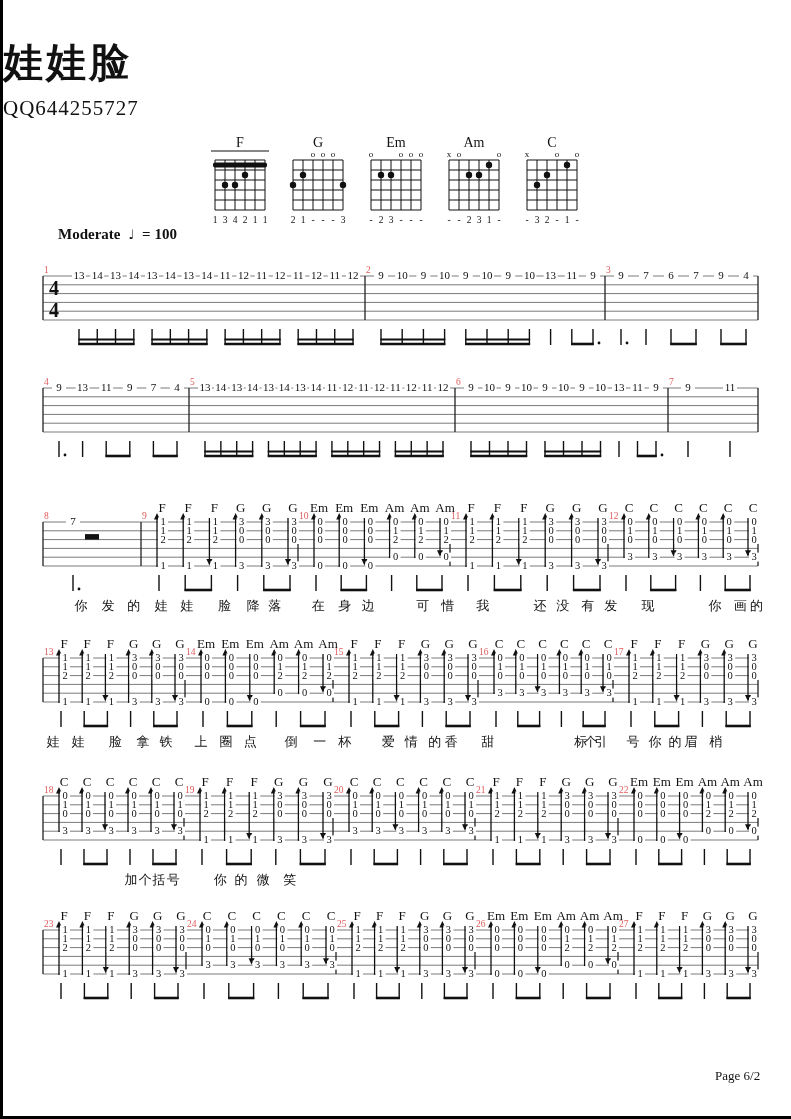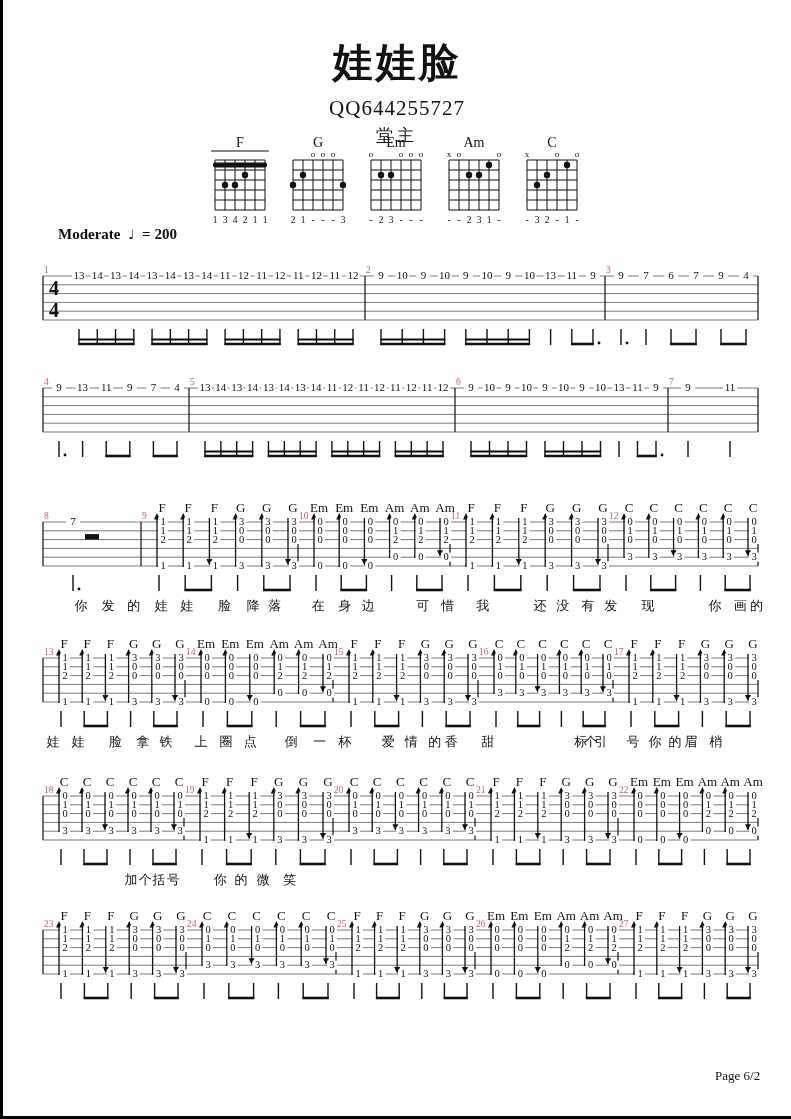--- a/index.html
+++ b/index.html
@@ -1,39 +1,38 @@
 <!DOCTYPE html>
 <html><head>
 <meta charset="utf-8">
 <style>
   html,body{margin:0;padding:0;background:#fff;}
   #sheet{
     position:relative;width:791px;height:1119px;background:#fff;
     border-left:3px solid #000;border-bottom:3px solid #000;box-sizing:border-box;
     overflow:hidden;font-family:"Liberation Serif","DejaVu Serif",serif;color:#111;
   }
-  .hdr{position:absolute;top:42px;left:0;width:100%;text-align:center;}
+  .hdr{position:absolute;top:42px;left:0;width:100%;text-align:left;}
   .title{font-size:40px;font-weight:bold;letter-spacing:3px;line-height:1.05;}
   .sub{font-size:21px;margin-top:12px;letter-spacing:1px;}
   .author{font-size:17px;margin-top:3px;letter-spacing:4px;}
   #chord-row{position:absolute;top:136px;left:0;width:100%;display:flex;justify-content:center;gap:14px;}
   .tempo{position:absolute;left:55px;top:226px;font-size:15px;font-weight:bold;}
   .tempo .note{font-family:"DejaVu Sans",sans-serif;font-size:13px;padding:0 4px;}
   #systems{position:absolute;left:0;top:0;width:100%;height:100%;}
   #systems svg{position:absolute;left:0;}
   .pageno{position:absolute;left:712px;top:1068px;font-size:13px;}
 </style>
 </head>
 <body>
 
 <div id="sheet">
   <div class="hdr">
     <div class="title">娃娃脸</div>
     <div class="sub">QQ644255727</div>
-    <div class="author">堂主</div>
   </div>
   <div id="chord-row">
       <svg width="64" height="94" style="position:static">
         <text x="31" y="11" text-anchor="middle" font-family="&quot;Liberation Serif&quot;,&quot;DejaVu Serif&quot;,serif" font-size="14" fill="#111111" nm="chord-name">F</text>
         <line x1="2" y1="15" x2="60" y2="15" stroke="#111111" stroke-width="1.2"></line>
         <rect x="4" y="26.5" width="54" height="5" rx="2" fill="#111111"></rect>
         <line x1="6" y1="24" x2="56" y2="24" stroke="#111111" stroke-width="1"></line>
         <line x1="6" y1="34" x2="56" y2="34" stroke="#111111" stroke-width="1"></line>
         <line x1="6" y1="44" x2="56" y2="44" stroke="#111111" stroke-width="1"></line>
         <line x1="6" y1="54" x2="56" y2="54" stroke="#111111" stroke-width="1"></line>
@@ -160,21 +159,21 @@
         <text x="16" y="87" text-anchor="middle" font-family="&quot;Liberation Serif&quot;,&quot;DejaVu Serif&quot;,serif" font-size="9.5" fill="#111111" nm="fingering-char">3</text>
         <text x="26" y="87" text-anchor="middle" font-family="&quot;Liberation Serif&quot;,&quot;DejaVu Serif&quot;,serif" font-size="9.5" fill="#111111" nm="fingering-char">2</text>
         <text x="36" y="87" text-anchor="middle" font-family="&quot;Liberation Serif&quot;,&quot;DejaVu Serif&quot;,serif" font-size="9.5" fill="#111111" nm="fingering-char">-</text>
         <text x="46" y="87" text-anchor="middle" font-family="&quot;Liberation Serif&quot;,&quot;DejaVu Serif&quot;,serif" font-size="9.5" fill="#111111" nm="fingering-char">1</text>
         <text x="56" y="87" text-anchor="middle" font-family="&quot;Liberation Serif&quot;,&quot;DejaVu Serif&quot;,serif" font-size="9.5" fill="#111111" nm="fingering-char">-</text>
       </svg>
     </div>
   <div class="tempo">
     <span>Moderate</span>
     <span class="note">♩</span>
-    <span>= 200</span>
+    <span>= 100</span>
   </div>
   <div id="systems">
       <svg width="791" height="110" style="top: 250px;">
         <line x1="40" y1="26" x2="755" y2="26" stroke="#7a7a7a" stroke-width="1"></line>
         <line x1="40" y1="34.8" x2="755" y2="34.8" stroke="#7a7a7a" stroke-width="1"></line>
         <line x1="40" y1="43.6" x2="755" y2="43.6" stroke="#7a7a7a" stroke-width="1"></line>
         <line x1="40" y1="52.400000000000006" x2="755" y2="52.400000000000006" stroke="#7a7a7a" stroke-width="1"></line>
         <line x1="40" y1="61.2" x2="755" y2="61.2" stroke="#7a7a7a" stroke-width="1"></line>
         <line x1="40" y1="70" x2="755" y2="70" stroke="#7a7a7a" stroke-width="1"></line>
         <line x1="40" y1="26" x2="40" y2="70" stroke="#222" stroke-width="1.3"></line>

